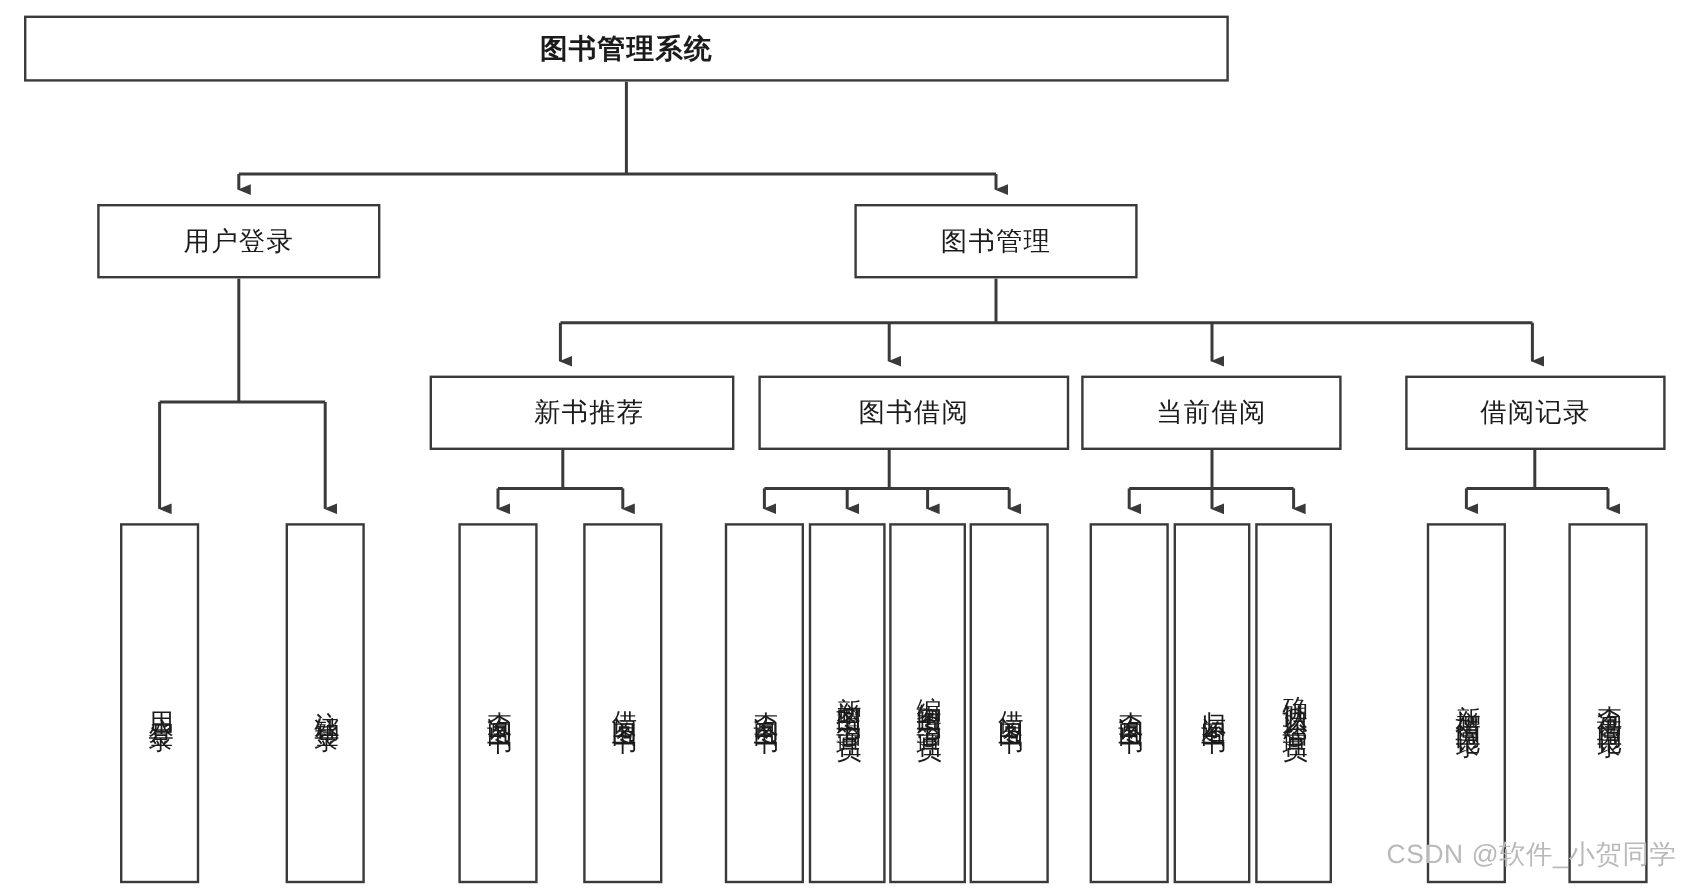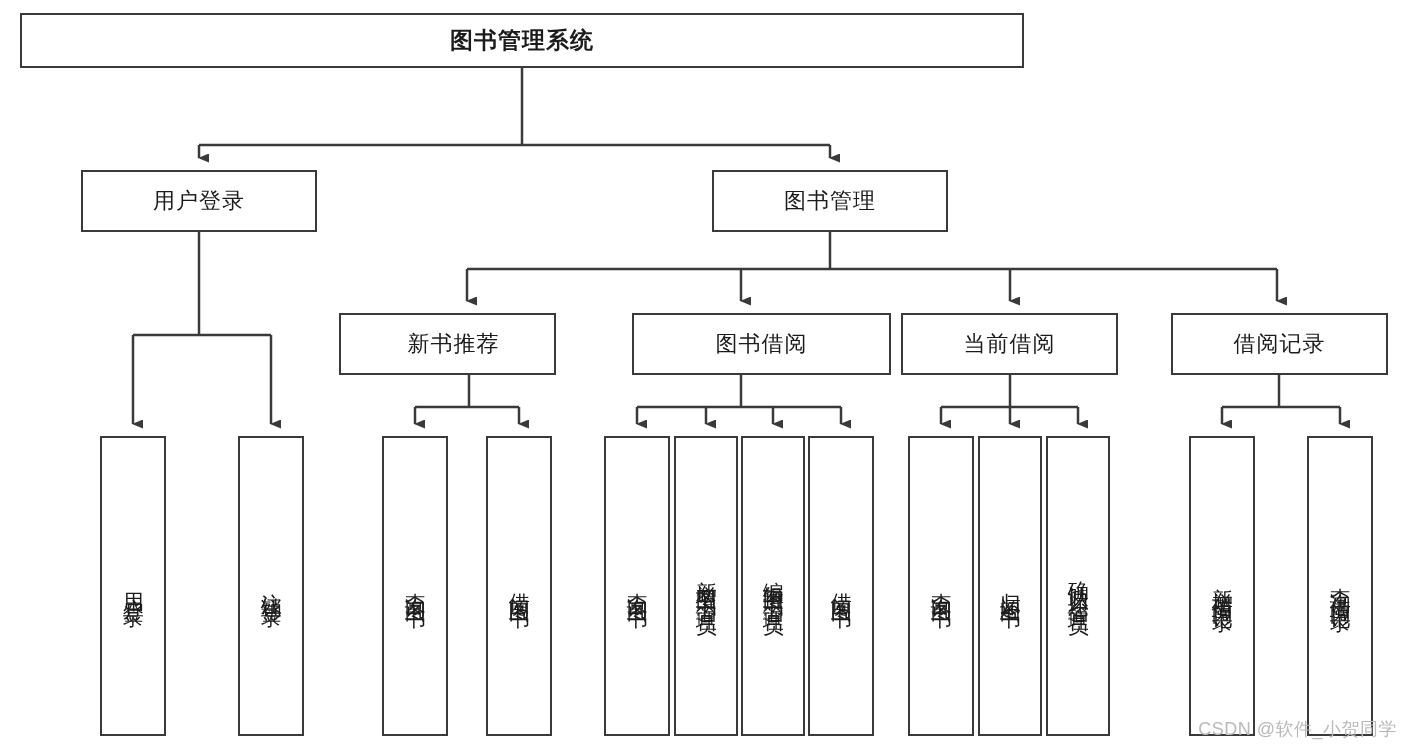--- a/index.html
+++ b/index.html
@@ -57,22 +57,22 @@
     font-size: 21px;
     line-height: 1.08;
     letter-spacing: 5px;
     text-align: center;
     white-space: nowrap;
     color: #1b1b1b;
   }
   .watermark {
     position: absolute;
     right: 8px;
-    bottom: 6px;
-    font-size: 18px;
+    bottom: 20px;
+    font-size: 22px;
     color: #b9b9b9;
     letter-spacing: 0.5px;
     white-space: nowrap;
     z-index: 3;
   }
 </style>
 </head>
 <body>
 
 <div id="diagram-canvas">
@@ -132,21 +132,21 @@
     <span>图书管理系统</span>
   </div>
 
   <div class="node node-h" style="left:81px; top:170px; width:236px; height:62px;">
     <span>用户登录</span>
   </div>
   <div class="node node-h" style="left:712px; top:170px; width:236px; height:62px;">
     <span>图书管理</span>
   </div>
 
-  <div class="node node-h" style="left:339px; top:313px; width:217px; height:62px;padding-left:12px;">
+  <div class="node node-h" style="left:358px; top:313px; width:254px; height:62px;padding-left:12px;">
     <span>新书推荐</span>
   </div>
   <div class="node node-h" style="left:632px; top:313px; width:259px; height:62px;">
     <span>图书借阅</span>
   </div>
   <div class="node node-h" style="left:901px; top:313px; width:217px; height:62px;">
     <span>当前借阅</span>
   </div>
   <div class="node node-h" style="left:1171px; top:313px; width:217px; height:62px;">
     <span>借阅记录</span>

